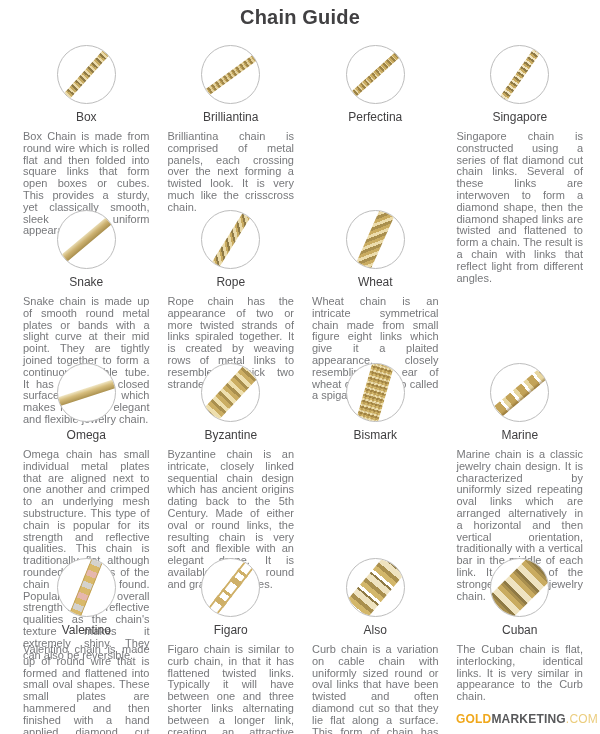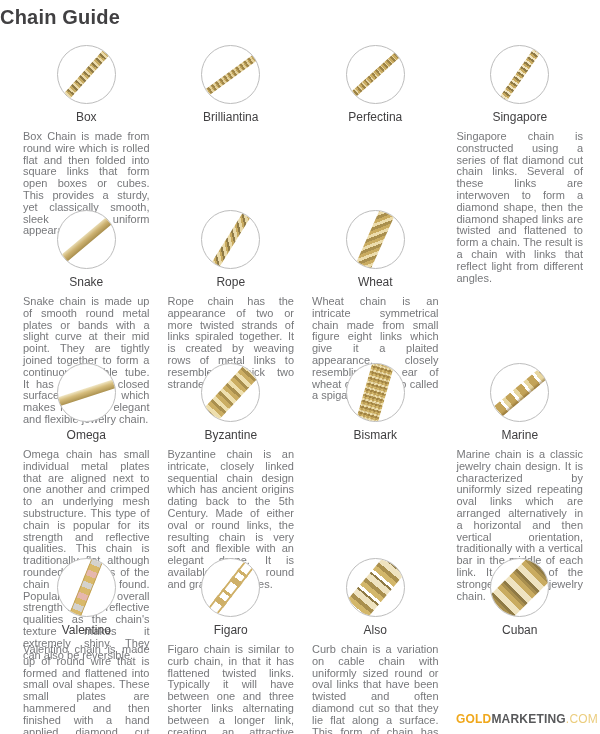--- a/index.html
+++ b/index.html
@@ -1,18 +1,18 @@
 <!DOCTYPE html>
 <html><head>
 <meta charset="utf-8">
 <style>
   html,body{margin:0;padding:0;background:#ffffff;}
   body{width:600px;height:734px;font-family:"Liberation Sans",sans-serif;}
   .page{position:relative;width:600px;height:734px;overflow:hidden;background:#fff;}
-  .title{padding-top:6px;text-align:left;font-size:20px;font-weight:bold;color:#414042;letter-spacing:.2px;}
+  .title{padding-top:6px;text-align:center;font-size:20px;font-weight:bold;color:#414042;letter-spacing:.2px;}
   .grid{position:absolute;top:42px;left:23px;width:560px;}
   .row{display:grid;grid-template-columns:repeat(4,1fr);column-gap:18px;}
   .row-1{height:165px;padding-top:3px;}
   .row-2{height:153px;}
   .row-3{height:195px;}
   .cell{display:flex;flex-direction:column;align-items:center;min-width:0;}
   .photo{width:57px;height:57px;border:1px solid #bdbdbd;border-radius:50%;overflow:hidden;position:relative;background:#fff;flex:none;}
   .name{margin-top:6px;font-size:12px;font-weight:normal;color:#414042;white-space:nowrap;}
   .desc{margin-top:7px;width:100%;font-size:11px;line-height:11.8px;color:#77787b;text-align:justify;}
   .chain{position:absolute;left:50%;top:50%;border-radius:4px;}
@@ -68,20 +68,21 @@
             <div class="chain c-box"></div>
           </div>
         <div class="name">Box</div>
         <div class="desc">Box Chain is made from round wire which is rolled flat and then folded into square links that form open boxes or cubes. This provides a sturdy, yet classically smooth, sleek and uniform appearance.</div>
       </div>
       <div class="cell">
         <div class="photo">
             <div class="chain c-brilliantina"></div>
           </div>
         <div class="name">Brilliantina</div>
+        <div class="desc">Brilliantina chain is comprised of metal panels, each crossing over the next forming a twisted look.  It is very much like the crisscross chain.</div>
       </div>
       <div class="cell">
         <div class="photo">
             <div class="chain c-perfectina"></div>
           </div>
         <div class="name">Perfectina</div>
       </div>
       <div class="cell">
         <div class="photo">
             <div class="chain c-singapore"></div>
@@ -165,20 +166,21 @@
             <div class="chain c-curb"></div>
           </div>
         <div class="name">Also</div>
         <div class="desc">Curb chain is a variation on cable chain with uniformly sized round or oval links that have been twisted and often diamond cut so that they lie flat along a surface. This form of chain has the greatest variety of widths, ranging from a few millimeters up to several centimeters.</div>
       </div>
       <div class="cell">
         <div class="photo">
             <div class="chain c-cuban"></div>
           </div>
         <div class="name">Cuban</div>
+        <div class="desc">The Cuban chain is flat, interlocking, identical links. It is very similar in appearance to the Curb chain.</div>
       </div>
     </div>
 
   </div>
 
   <div class="logo">
     <span class="logo-gold">GOLD</span><span class="logo-marketing">MARKETING</span><span class="logo-com">.COM</span>
   </div>
 </div>
 

